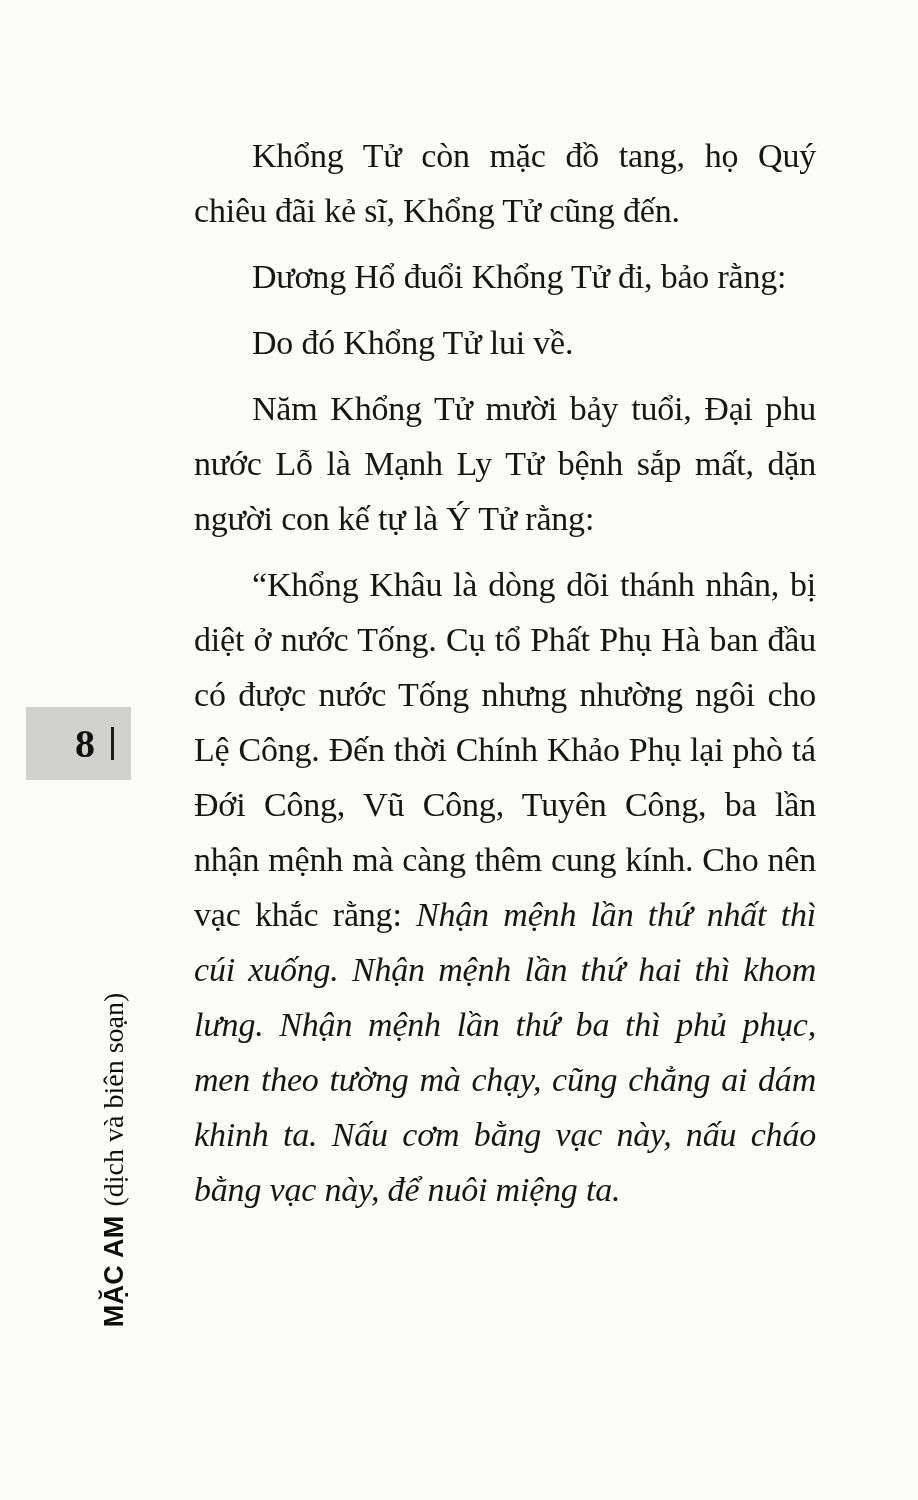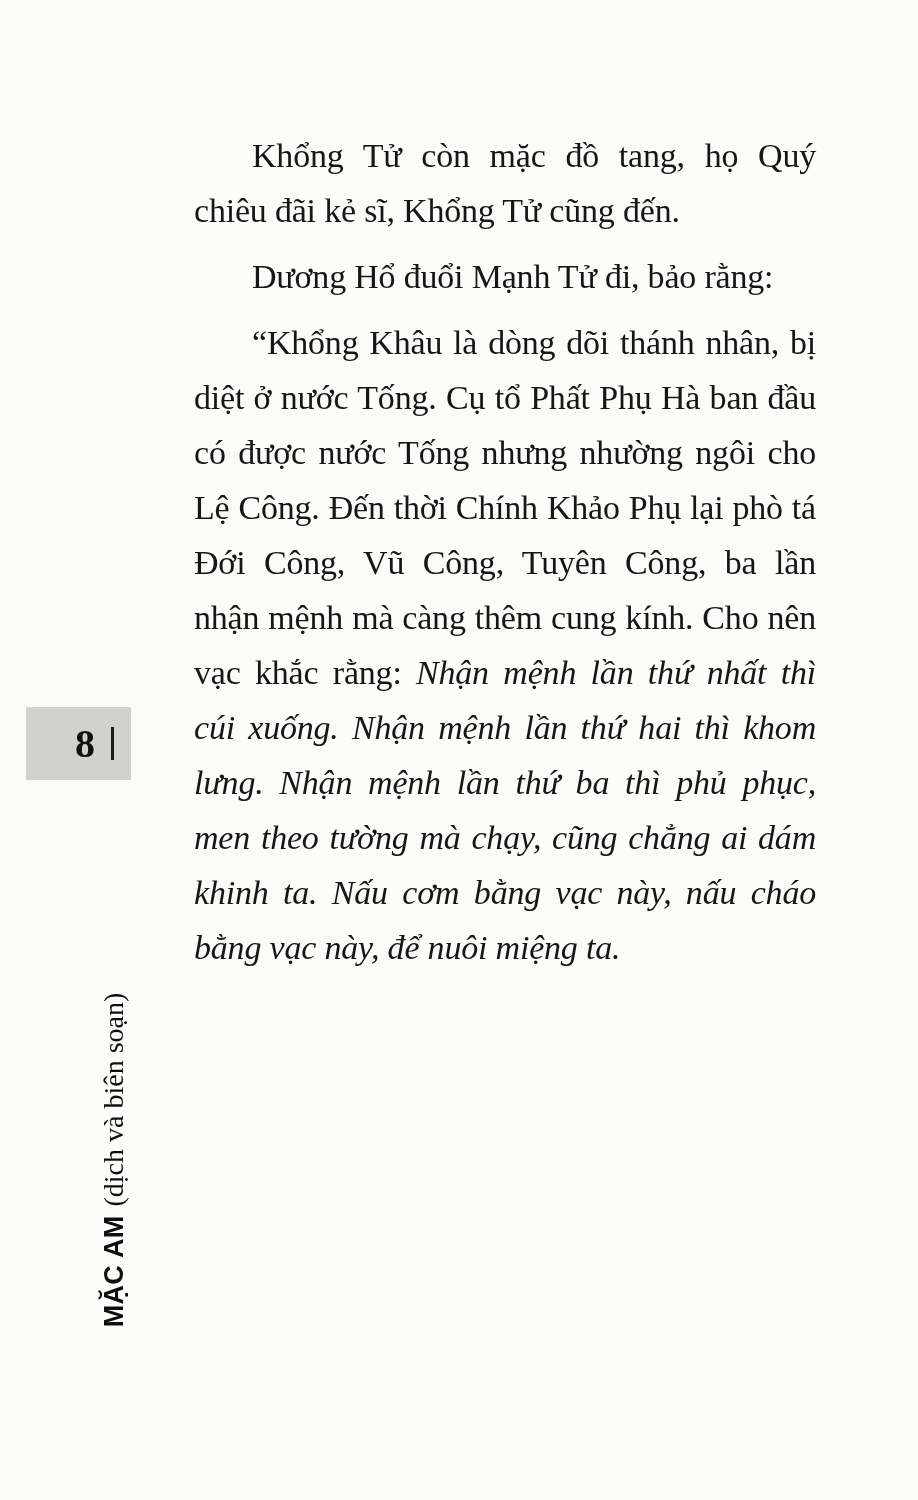--- a/index.html
+++ b/index.html
@@ -100,21 +100,23 @@
   .s4 { left: 909px; top: 1098px; width: 3px; height: 5px; opacity: .55; }
   .s5 { left: 905px; top: 1305px; width: 6px; height: 7px; }
 </style>
 </head>
 <body>
 
 <div class="page">
 
   <div class="text-block">
       <p class="para"><span class="">Khổng Tử còn mặc đồ tang, họ Quý chiêu đãi kẻ sĩ, Khổng Tử cũng đến.</span></p>
-      <p class="para"><span class="">Dương Hổ đuổi Mạnh Tử đi, bảo rằng:</span></p>
+      <p class="para"><span class="">Dương Hổ đuổi Khổng Tử đi, bảo rằng:</span></p>
+      <p class="para"><span class="">Do đó Khổng Tử lui về.</span></p>
+      <p class="para"><span class="">Năm Khổng Tử mười bảy tuổi, Đại phu nước Lỗ là Mạnh Ly Tử bệnh sắp mất, dặn người con kế tự là Ý Tử rằng:</span></p>
       <p class="para"><span class="">“Khổng Khâu là dòng dõi thánh nhân, bị diệt ở nước Tống. Cụ tổ Phất Phụ Hà ban đầu có được nước Tống nhưng nhường ngôi cho Lệ Công. Đến thời Chính Khảo Phụ lại phò tá Đới Công, Vũ Công, Tuyên Công, ba lần nhận mệnh mà càng thêm cung kính. Cho nên vạc khắc rằng: </span><span class="ital">Nhận mệnh lần thứ nhất thì cúi xuống. Nhận mệnh lần thứ hai thì khom lưng. Nhận mệnh lần thứ ba thì phủ phục, men theo tường mà chạy, cũng chẳng ai dám khinh ta. Nấu cơm bằng vạc này, nấu cháo bằng vạc này, để nuôi miệng ta.</span></p>
     </div>
 
   <div class="page-badge">
     <span class="page-num">8</span>
     <span class="page-bar"></span>
   </div>
 
   <div class="margin-title">
     <span class="margin-bold">MẶC AM</span><span class="margin-reg">(dịch và biên soạn)</span>

